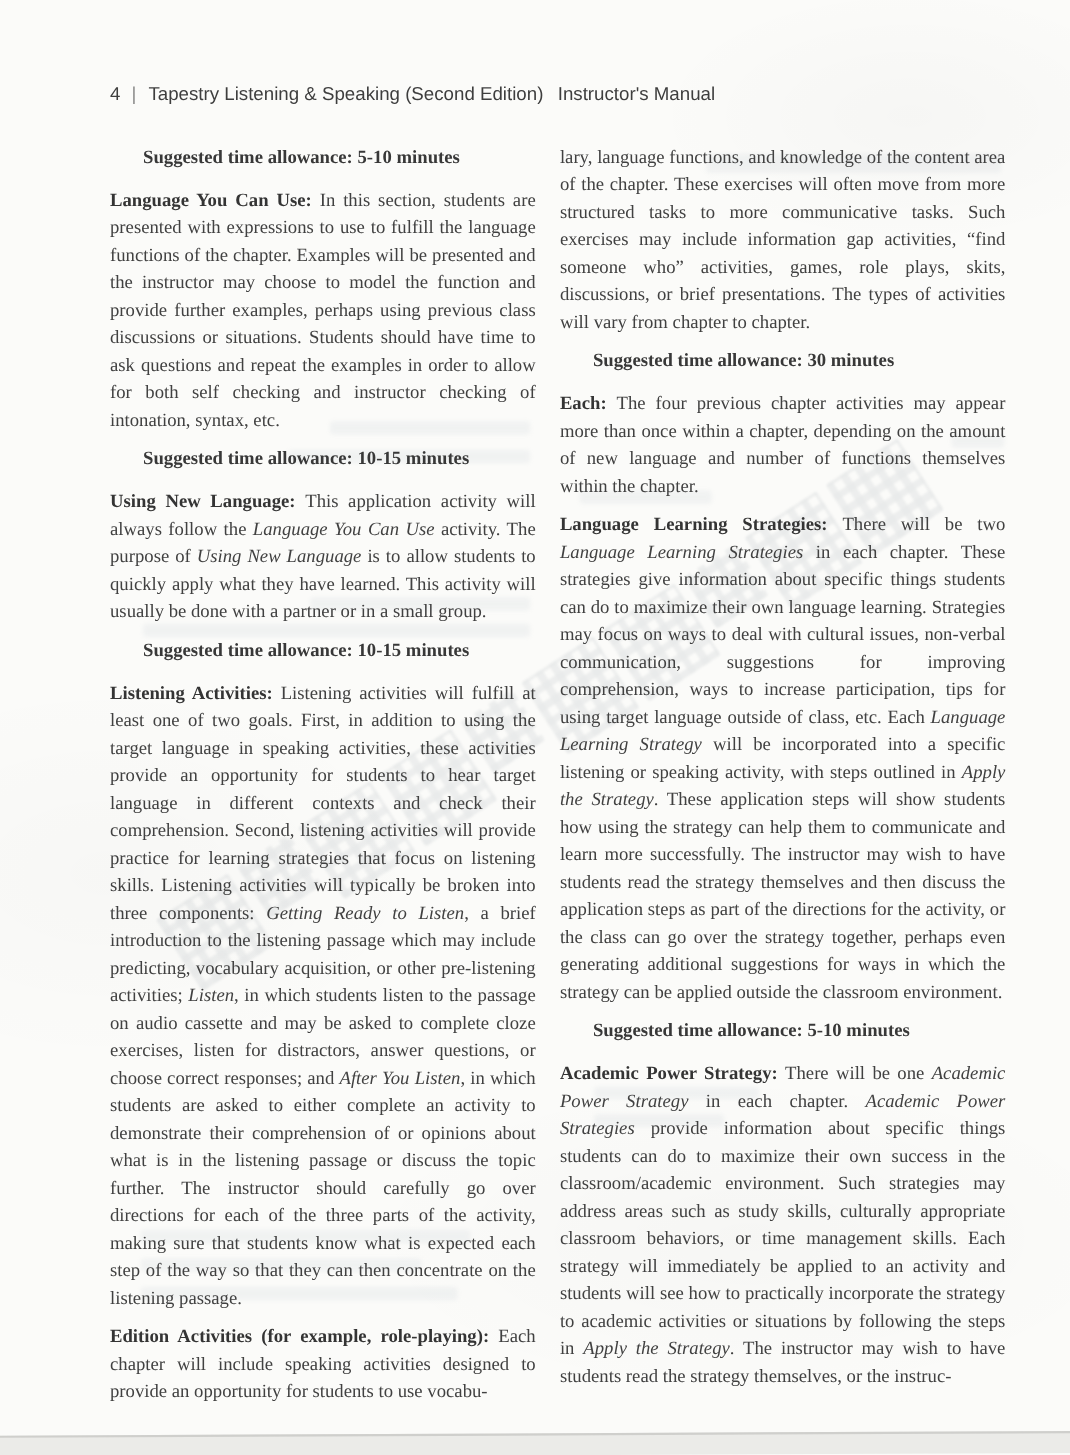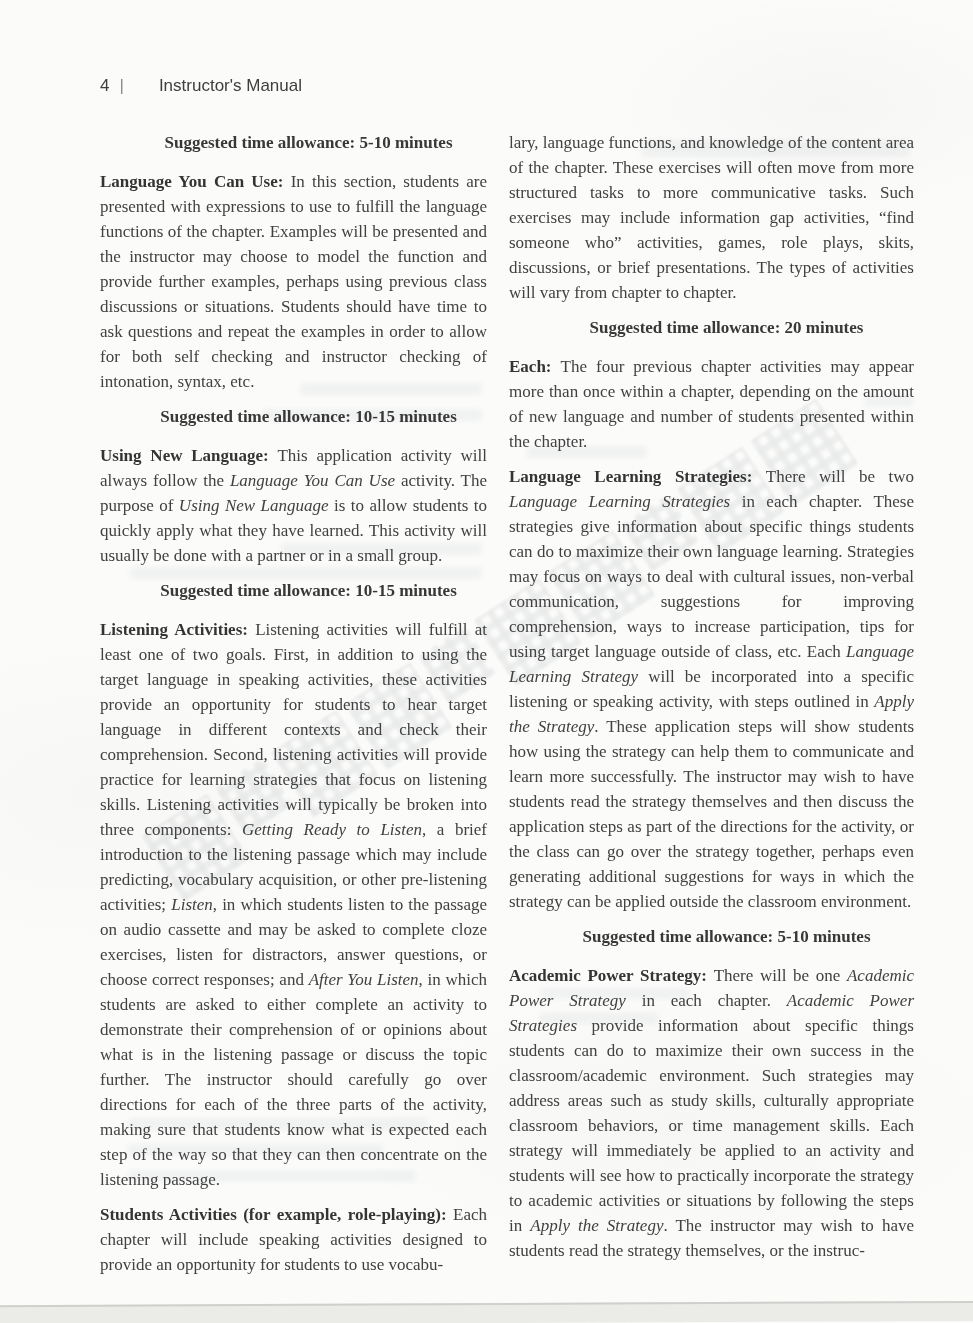--- a/index.html
+++ b/index.html
@@ -21,30 +21,30 @@
       radial-gradient(ellipse 600px 250px at 70% 85%, rgba(0,0,0,0.02), transparent 60%);
   }
   .running-head{
     position:absolute;left:100px;top:76px;
     font-family:"Liberation Sans","DejaVu Sans",sans-serif;
     font-size:17px;color:#3e3e3e;
     display:flex;align-items:baseline;white-space:nowrap;
   }
   .running-head .pg{margin-right:10px;}
   .running-head .sep{color:#8a8a8a;margin-right:11px;font-weight:300;}
-  .running-head .manual{margin-left:24px;}
+  .running-head .manual{margin-left:13px;}
   .cols{
     position:absolute;left:100px;top:130px;width:814px;
     display:flex;gap:22px;
   }
   .col{font-size:17px;line-height:25px;text-align:justify;}
   .col-left{width:387px;}
   .col-right{width:405px;}
   .col p.para{margin:0 0 10px;}
-  .col div.time{font-weight:700;padding-left:30px;margin:0 0 14px;color:#383838;text-align:center;}
+  .col div.time{font-weight:700;padding-left:30px;margin:0 0 14px;color:#383838;text-align:left;}
   .seg-b{font-weight:700;color:#343434;margin-top:20px;}
   .seg-i{font-style:italic;}
   
   .watermark{
     position:absolute;left:500px;top:650px;width:1040px;height:250px;
     transform:translate(-50%,-50%) rotate(-33deg);
     display:flex;flex-wrap:wrap;align-content:center;justify-content:center;gap:14px 10px;
     opacity:0.14;filter:blur(1.2px);pointer-events:none;
   }
   .wm-glyph{
@@ -92,37 +92,38 @@
   <div class="ghost" style="left:527px;top:446px;width:120px;height:12px;"></div>
   <div class="ghost" style="left:128px;top:1118px;width:300px;height:12px;"></div>
   <div class="ghost" style="left:128px;top:1144px;width:255px;height:12px;"></div>
   <div class="ghost" style="left:128px;top:1170px;width:288px;height:12px;"></div>
   <div class="ghost" style="left:540px;top:988px;width:150px;height:11px;"></div>
   <div class="ghost" style="left:540px;top:1013px;width:118px;height:11px;"></div>
 
   <div class="running-head">
     <span class="pg">4</span>
     <span class="sep">|</span>
+    <span class="title">Tapestry Listening &amp; Speaking (Second Edition)</span>
     <span class="manual">Instructor's Manual</span>
   </div>
 
   <div class="cols">
     <div class="col col-left">
         <div class="time"><span>Suggested time allowance: 5-10 minutes</span></div>
         <p class="para"><span class="seg-b">Language You Can Use: </span><span>In this section, students are presented with expressions to use to fulfill the language functions of the chapter. Examples will be presented and the instructor may choose to model the function and provide further examples, perhaps using previous class discussions or situations. Students should have time to ask questions and repeat the examples in order to allow for both self checking and instructor checking of intonation, syntax, etc.</span></p>
         <div class="time"><span>Suggested time allowance: 10-15 minutes</span></div>
         <p class="para"><span class="seg-b">Using New Language: </span><span>This application activity will always follow the </span><span class="seg-i">Language You Can Use</span><span> activity. The purpose of </span><span class="seg-i">Using New Language</span><span> is to allow students to quickly apply what they have learned. This activity will usually be done with a partner or in a small group.</span></p>
         <div class="time"><span>Suggested time allowance: 10-15 minutes</span></div>
         <p class="para"><span class="seg-b">Listening Activities: </span><span>Listening activities will fulfill at least one of two goals. First, in addition to using the target language in speaking activities, these activities provide an opportunity for students to hear target language in different contexts and check their comprehension. Second, listening activities will provide practice for learning strategies that focus on listening skills. Listening activities will typically be broken into three components: </span><span class="seg-i">Getting Ready to Listen</span><span>, a brief introduction to the listening passage which may include predicting, vocabulary acquisition, or other pre-listening activities; </span><span class="seg-i">Listen</span><span>, in which students listen to the passage on audio cassette and may be asked to complete cloze exercises, listen for distractors, answer questions, or choose correct responses; and </span><span class="seg-i">After You Listen</span><span>, in which students are asked to either complete an activity to demonstrate their comprehension of or opinions about what is in the listening passage or discuss the topic further. The instructor should carefully go over directions for each of the three parts of the activity, making sure that students know what is expected each step of the way so that they can then concentrate on the listening passage.</span></p>
-        <p class="para"><span class="seg-b">Students Activities (for example, role-playing): </span><span>Each chapter will include speaking activities designed to provide an opportunity for students to use vocabu-</span></p>
+        <p class="para"><span class="seg-b">Edition Activities (for example, role-playing): </span><span>Each chapter will include speaking activities designed to provide an opportunity for students to use vocabu-</span></p>
       </div>
     <div class="col col-right">
         <p class="para"><span>lary, language functions, and knowledge of the content area of the chapter. These exercises will often move from more structured tasks to more communicative tasks. Such exercises may include information gap activities, “find someone who” activities, games, role plays, skits, discussions, or brief presentations. The types of activities will vary from chapter to chapter.</span></p>
-        <div class="time"><span>Suggested time allowance: 20 minutes</span></div>
-        <p class="para"><span class="seg-b">Each: </span><span>The four previous chapter activities may appear more than once within a chapter, depending on the amount of new language and number of students presented within the chapter.</span></p>
+        <div class="time"><span>Suggested time allowance: 30 minutes</span></div>
+        <p class="para"><span class="seg-b">Each: </span><span>The four previous chapter activities may appear more than once within a chapter, depending on the amount of new language and number of functions themselves within the chapter.</span></p>
         <p class="para"><span class="seg-b">Language Learning Strategies: </span><span>There will be two </span><span class="seg-i">Language Learning Strategies</span><span> in each chapter. These strategies give information about specific things students can do to maximize their own language learning. Strategies may focus on ways to deal with cultural issues, non-verbal communication, suggestions for improving comprehension, ways to increase participation, tips for using target language outside of class, etc. Each </span><span class="seg-i">Language Learning Strategy</span><span> will be incorporated into a specific listening or speaking activity, with steps outlined in </span><span class="seg-i">Apply the Strategy</span><span>. These application steps will show students how using the strategy can help them to communicate and learn more successfully. The instructor may wish to have students read the strategy themselves and then discuss the application steps as part of the directions for the activity, or the class can go over the strategy together, perhaps even generating additional suggestions for ways in which the strategy can be applied outside the classroom environment.</span></p>
         <div class="time"><span>Suggested time allowance: 5-10 minutes</span></div>
         <p class="para"><span class="seg-b">Academic Power Strategy: </span><span>There will be one </span><span class="seg-i">Academic Power Strategy</span><span> in each chapter. </span><span class="seg-i">Academic Power Strategies</span><span> provide information about specific things students can do to maximize their own success in the classroom/academic environment. Such strategies may address areas such as study skills, culturally appropriate classroom behaviors, or time management skills. Each strategy will immediately be applied to an activity and students will see how to practically incorporate the strategy to academic activities or situations by following the steps in </span><span class="seg-i">Apply the Strategy</span><span>. The instructor may wish to have students read the strategy themselves, or the instruc-</span></p>
       </div>
   </div>
 
   <div class="bottom-edge"></div>
 </div>
 
 </body></html>

